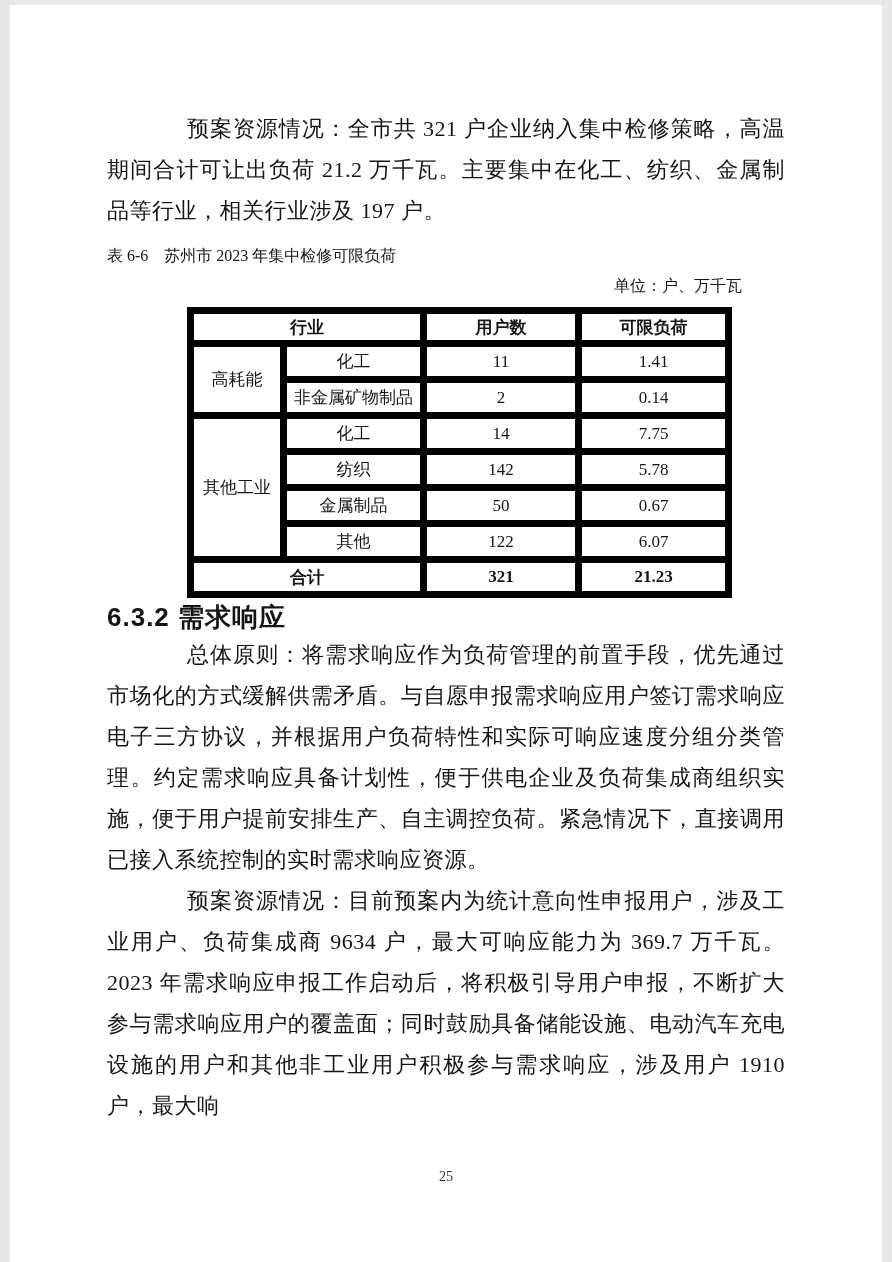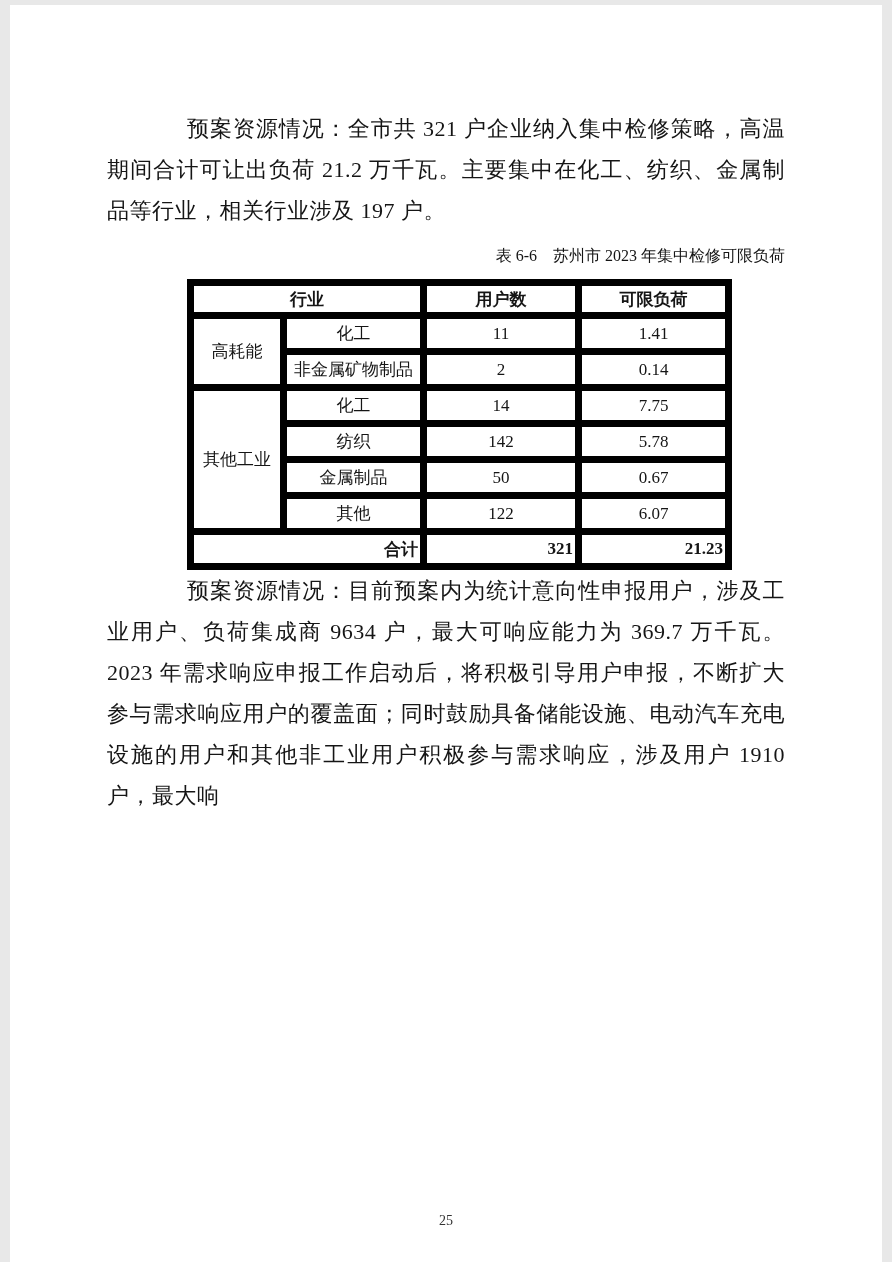--- a/index.html
+++ b/index.html
@@ -21,21 +21,21 @@
     font-size: 22px;
     line-height: 41px;
     text-align: justify;
     text-indent: 80px;
     letter-spacing: 0.5px;
   }
   .table-caption {
     margin-top: 12px;
     font-size: 16px;
     line-height: 26px;
-    text-align: right;
+    text-align: left;
   }
   .unit-note {
     margin-top: 6px;
     margin-right: 43px;
     font-size: 16px;
     line-height: 22px;
     text-align: right;
   }
   table.data-table {
     margin-top: 10px;
@@ -48,49 +48,50 @@
   table.data-table td {
     border: 7px solid #000000;
     text-align: center;
     vertical-align: middle;
     font-size: 17px;
     font-weight: normal;
     padding: 0 2px;
   }
   table.data-table th { height: 33px; font-weight: bold; }
   table.data-table td { height: 36px; }
-  table.data-table tr.total-row td { height: 35px; font-weight: bold; text-align: right; }
+  table.data-table tr.total-row td { height: 35px; font-weight: bold; }
   h2.section-heading {
     margin-top: 2px;
     font-family: "Liberation Sans", "DejaVu Sans", sans-serif;
     font-size: 26px;
     line-height: 34px;
     font-weight: bold;
     letter-spacing: 1px;
   }
   .page-number {
     position: absolute;
-    top: 1208px;
+    top: 1164px;
     left: 0;
     width: 100%;
     text-align: center;
     font-size: 14px;
     color: #333333;
   }
 </style>
 </head>
 <body>
 
 <div class="page">
   <div class="content">
 
     <p class="body-text">预案资源情况：全市共 321 户企业纳入集中检修策略，高温期间合计可让出负荷 21.2 万千瓦。主要集中在化工、纺织、金属制品等行业，相关行业涉及 197 户。</p>
 
     <div class="table-caption">表 6-6　苏州市 2023 年集中检修可限负荷</div>
 
+    <div class="unit-note">单位：户、万千瓦</div>
 
     <table class="data-table">
       <colgroup>
         <col style="width:93px">
         <col style="width:140px">
         <col style="width:155px">
         <col style="width:150px">
       </colgroup>
       <tbody>
         <tr>
@@ -134,21 +135,23 @@
         </tr>
 
         <tr class="total-row">
           <td colspan="2">合计</td>
           <td>321</td>
           <td>21.23</td>
         </tr>
       </tbody>
     </table>
 
+    <h2 class="section-heading">6.3.2 需求响应</h2>
 
 
+    <p class="body-text">总体原则：将需求响应作为负荷管理的前置手段，优先通过市场化的方式缓解供需矛盾。与自愿申报需求响应用户签订需求响应电子三方协议，并根据用户负荷特性和实际可响应速度分组分类管理。约定需求响应具备计划性，便于供电企业及负荷集成商组织实施，便于用户提前安排生产、自主调控负荷。紧急情况下，直接调用已接入系统控制的实时需求响应资源。</p>
 
     <p class="body-text">预案资源情况：目前预案内为统计意向性申报用户，涉及工业用户、负荷集成商 9634 户，最大可响应能力为 369.7 万千瓦。2023 年需求响应申报工作启动后，将积极引导用户申报，不断扩大参与需求响应用户的覆盖面；同时鼓励具备储能设施、电动汽车充电设施的用户和其他非工业用户积极参与需求响应，涉及用户 1910 户，最大响</p>
 
   </div>
 
   <div class="page-number">25</div>
 </div>
 
 </body></html>

